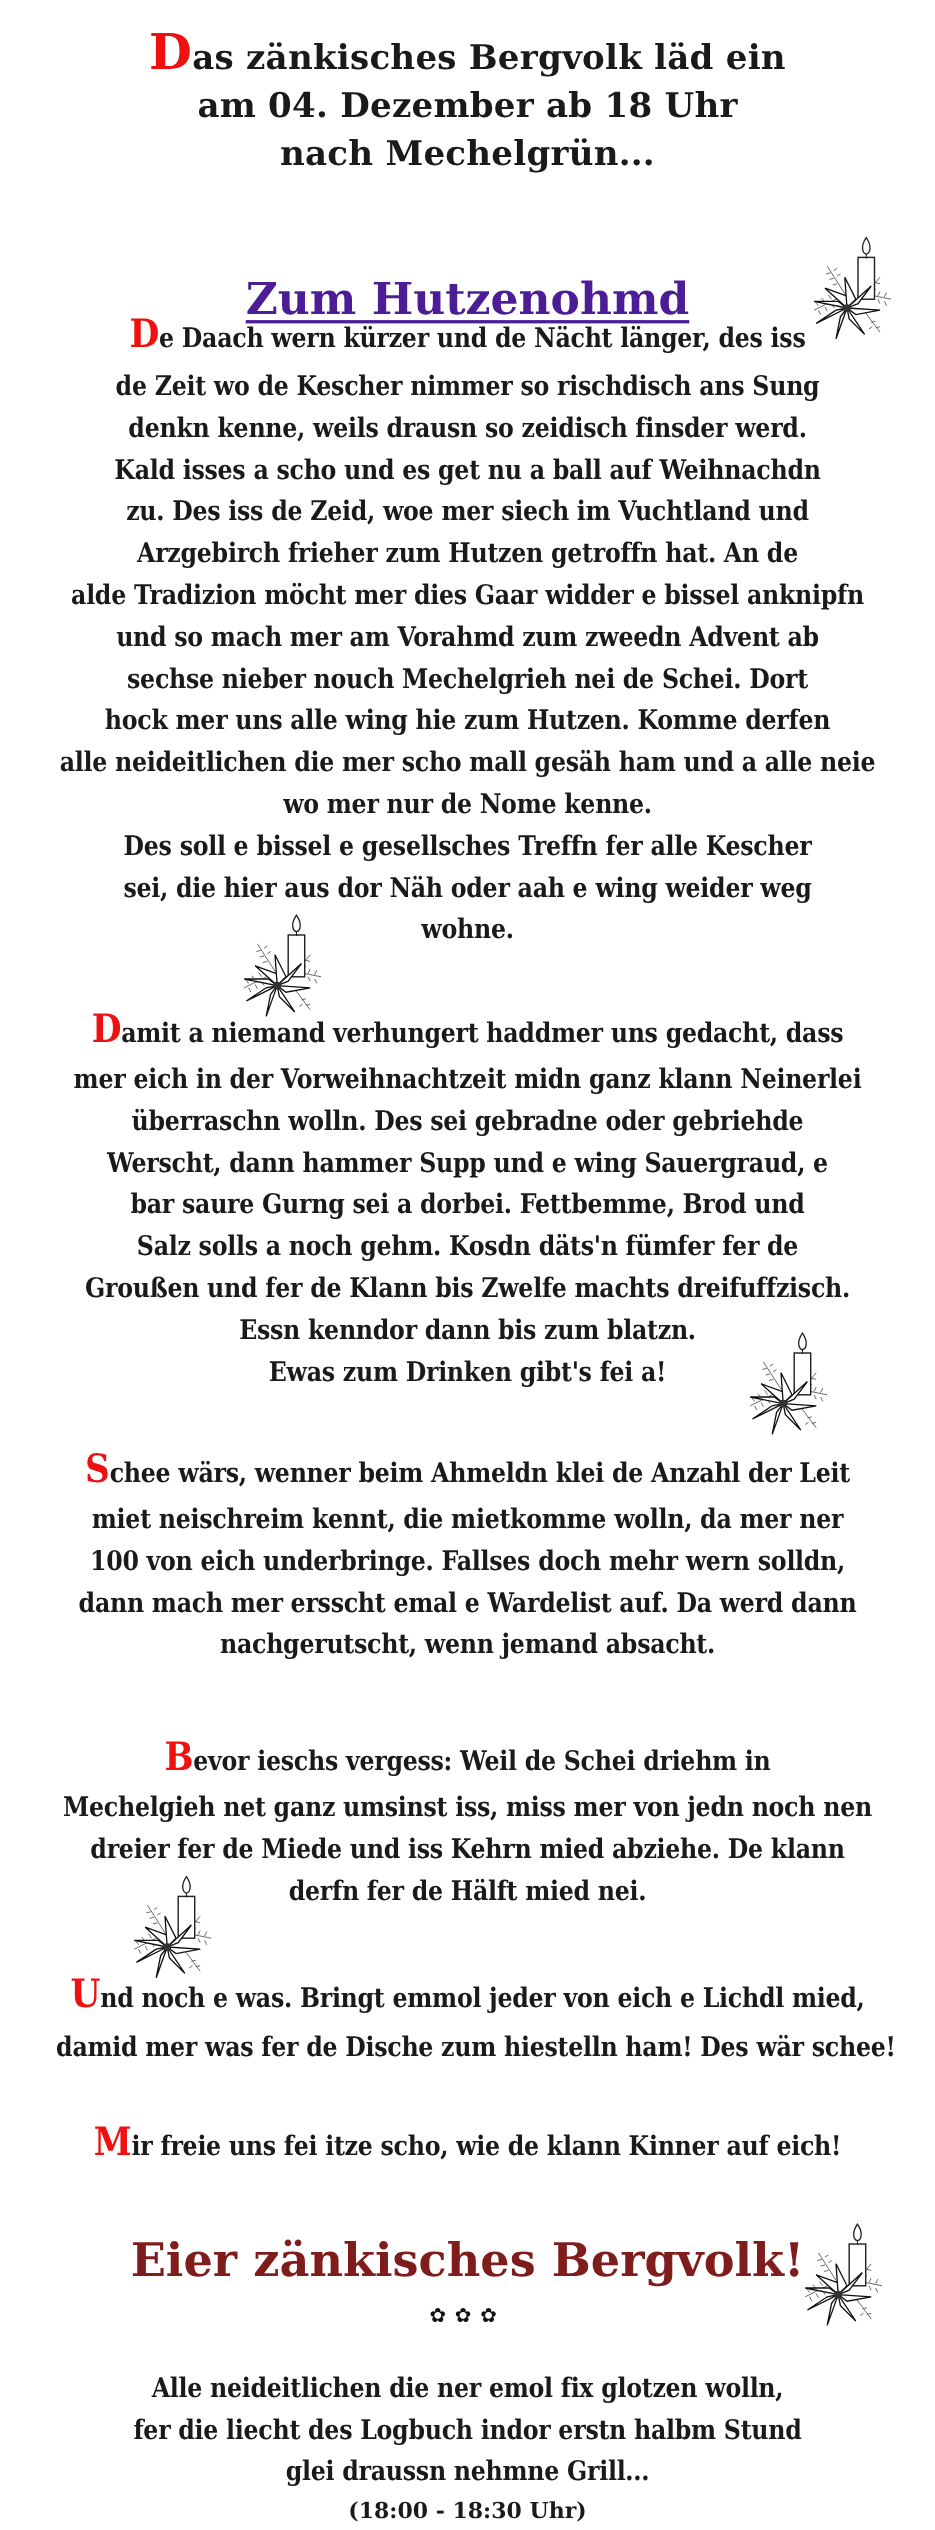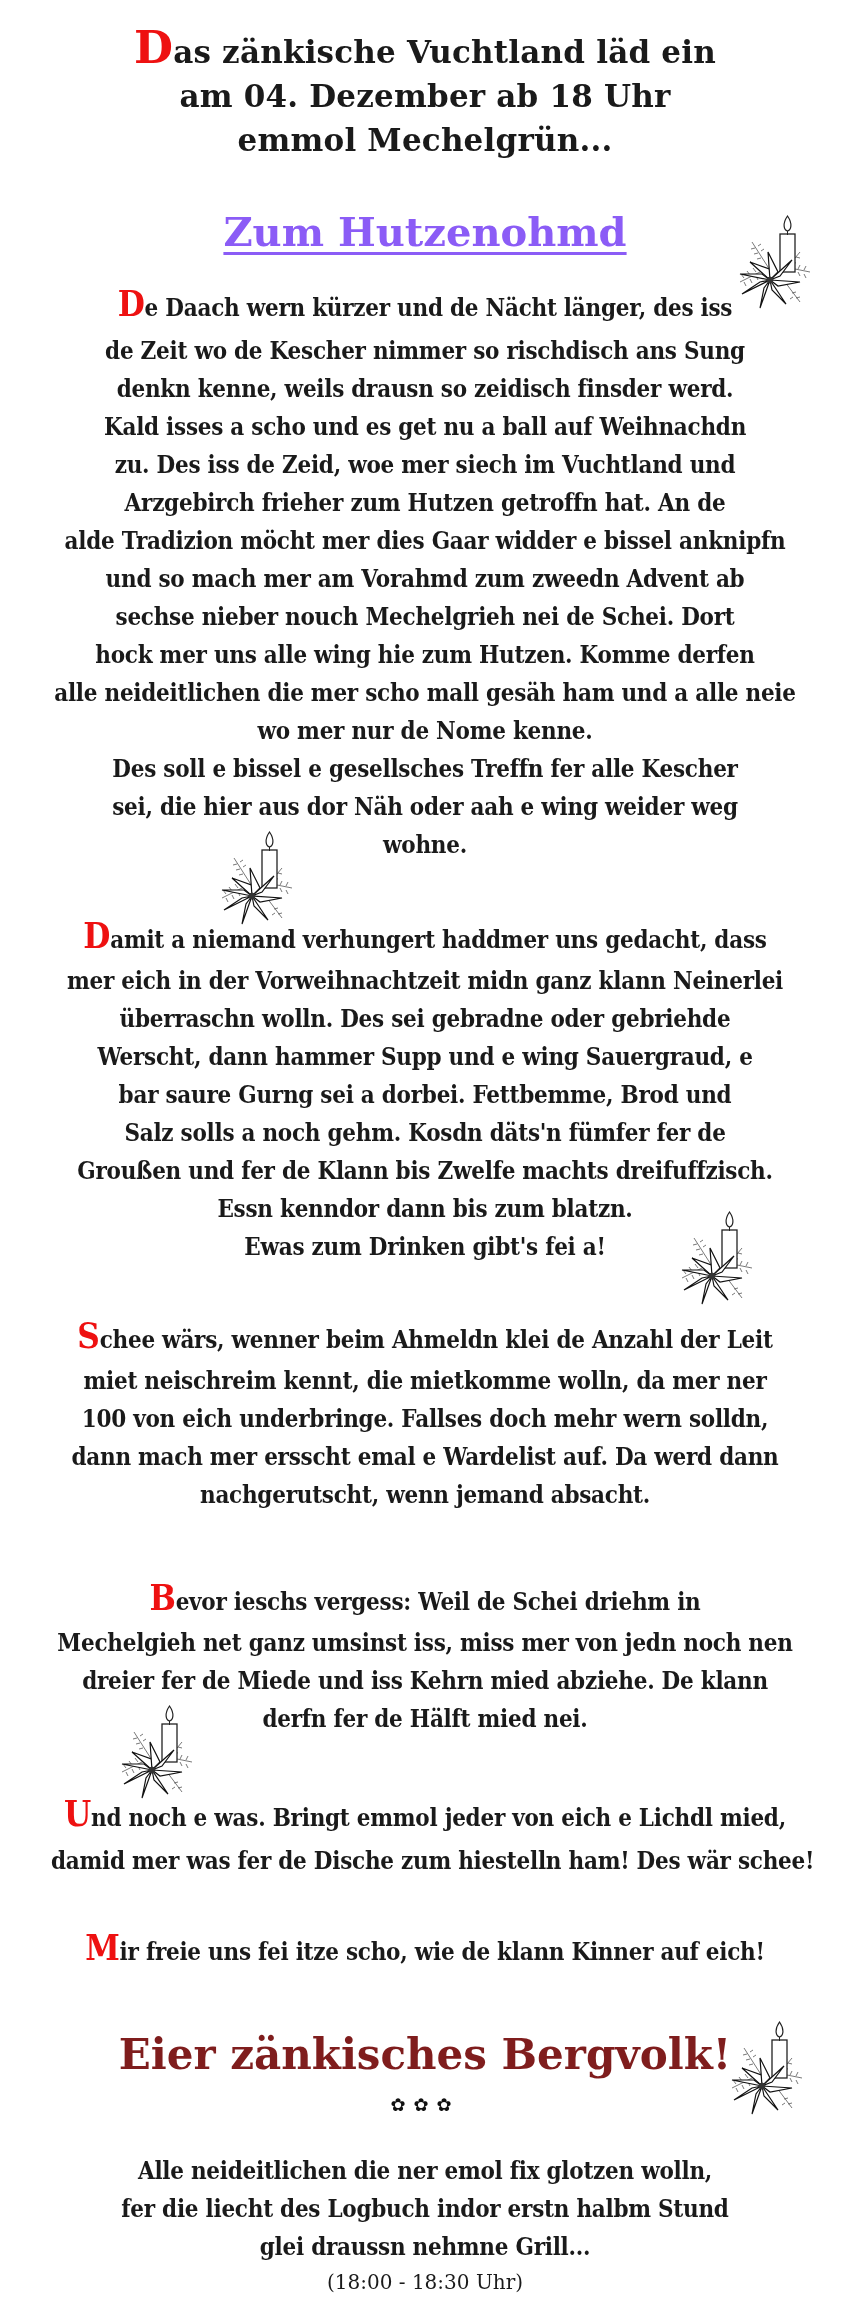--- a/index.html
+++ b/index.html
@@ -2,24 +2,24 @@
 <html><head>
 <meta charset="utf-8">
 <style>
   html, body { margin: 0; padding: 0; background: #ffffff; }
   body { width: 850px; height: 2300px; position: relative; overflow: hidden;
          font-family: "DejaVu Serif", "Liberation Serif", serif; color: #1a1a1a; }
   .line { position: absolute; left: 0; width: 850px; text-align: center; white-space: nowrap; }
   .hdr { font-size: 31px; font-weight: bold; letter-spacing: 0.2px; }
   .txt { font-size: 24.5px; font-weight: bold; letter-spacing: -0.3px; transform: scaleX(0.88); transform-origin: center; }
   .initial { color: #ee1111; font-size: 1.45em; line-height: 0.8; font-weight: bold; }
-  .title { font-size: 40px; font-weight: bold; color: #8b5cf6; text-decoration: underline; text-decoration-thickness: 3px; text-underline-offset: 6px; }
+  .title { font-size: 40px; font-weight: bold; color: #4c1d95; text-decoration: underline; text-decoration-thickness: 3px; text-underline-offset: 6px; margin-top: 40px; }
   .closing { font-size: 42px; font-weight: bold; color: #7f1d1d; }
   .stars { font-size: 18px; letter-spacing: 8px; color: #111; }
-  .small { font-size: 20px; font-weight: normal; }
+  .small { font-size: 20px; font-weight: bold; }
   .ornament { position: absolute; width: 90px; height: 100px; }
 </style>
 </head>
 <body>
 
 <svg width="0" height="0" style="position:absolute">
   <defs>
     <symbol id="candle" viewBox="0 0 90 100">
       <g stroke="#333" stroke-width="1" fill="none">
 
@@ -66,24 +66,24 @@
           <path d="M40 68 L12 82 L30 70 Z"></path>
           <path d="M40 68 L10 62 L32 62 Z"></path>
         </g>
         <circle cx="40" cy="68" r="3" fill="#333"></circle>
       </g>
     </symbol>
   </defs>
 </svg>
 
 <div class="line hdr" style="top:30px;">
-  <span class="initial">D</span><span>as zänkische Vuchtland läd ein</span>
+  <span class="initial">D</span><span>as zänkisches Bergvolk läd ein</span>
 </div>
 <div class="line hdr" style="top:78px;">am 04. Dezember ab 18 Uhr</div>
-<div class="line hdr" style="top:122px;">emmol Mechelgrün...</div>
+<div class="line hdr" style="top:122px;">nach Mechelgrün...</div>
 
 <div class="line title" style="top:208px;">Zum Hutzenohmd</div>
 
 <svg class="ornament" style="left:730px; top:212px;">
     <use href="#candle"></use>
   </svg>
 
 <div>
   <div class="line txt" style="top:290px;"><span class="initial">D</span><span>e Daach wern kürzer und de Nächt länger, des iss</span></div>
   <div class="line txt" style="top:336px;">de Zeit wo de Kescher nimmer so rischdisch ans Sung</div>

